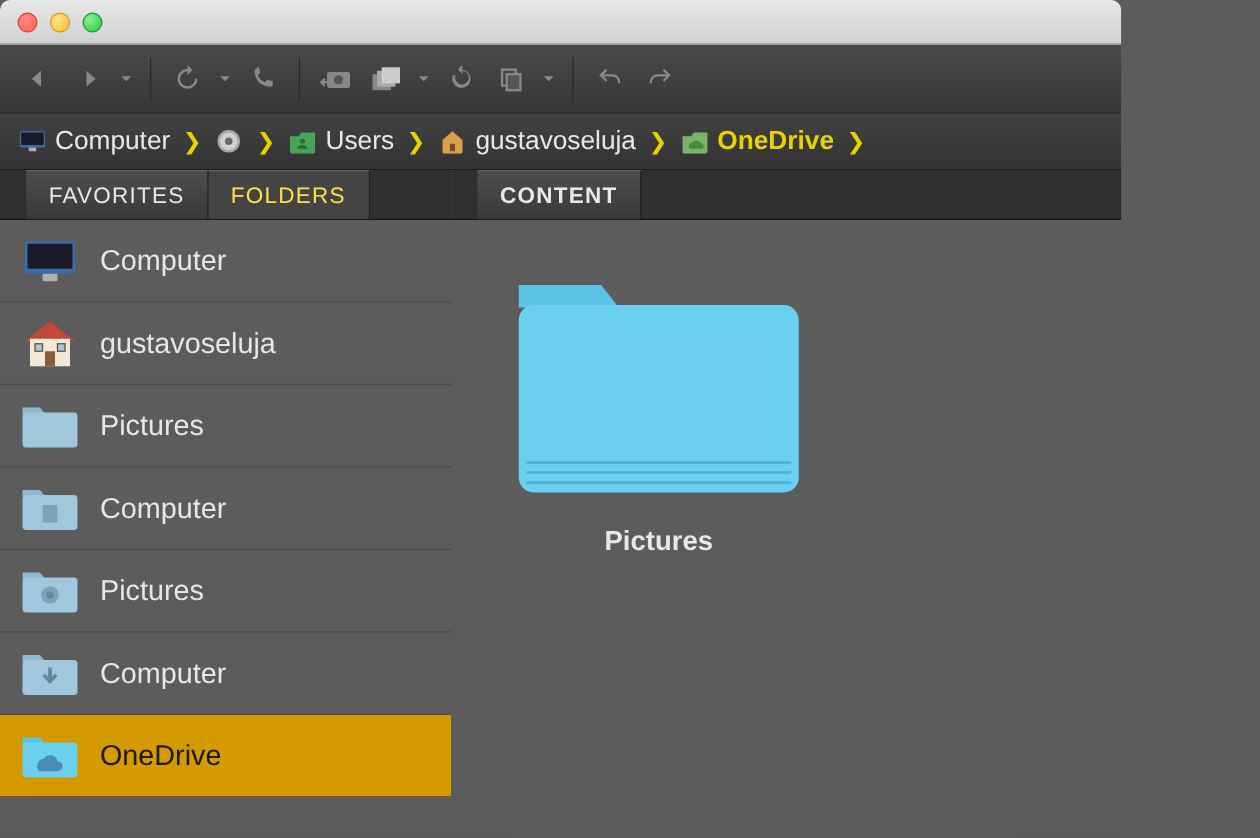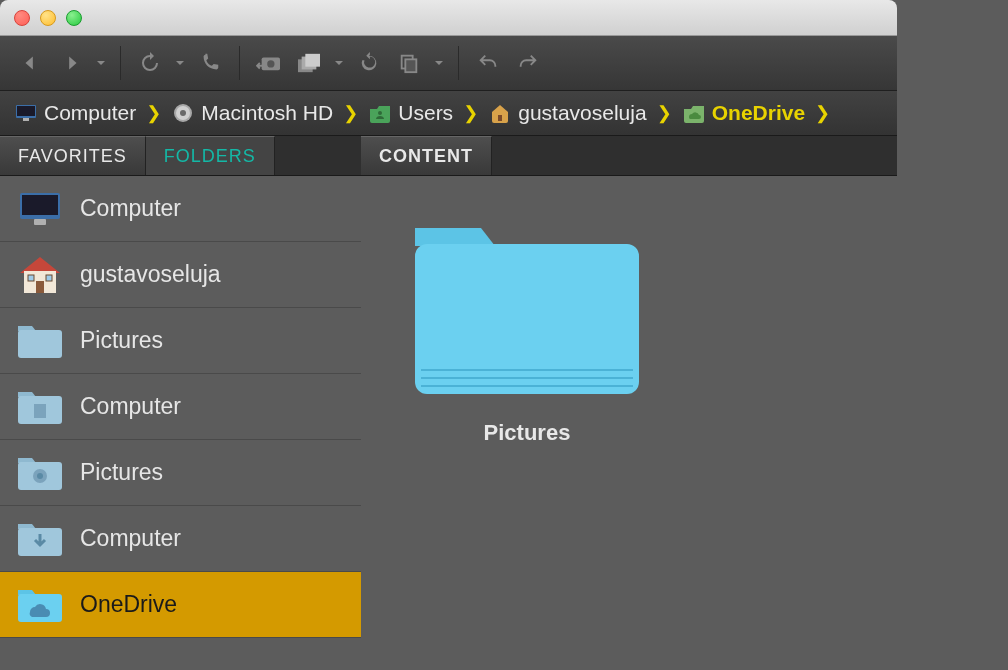--- a/index.html
+++ b/index.html
@@ -101,28 +101,29 @@
   background: #2f2f2f;
   display: flex;
   border-bottom: 1px solid #1a1a1a;
 }
 .tab {
   padding: 0 18px;
   display: flex;
   align-items: center;
   font-size: 18px;
   letter-spacing: 1px;
-  color: #14b8a6;
+  color: #fde047;
   background: #444444;
   border-right: 1px solid #222;
   border-top: 1px solid #666;
 }
 .tab.active {
   color: #e8e8e8;
   background: linear-gradient(#4e4e4e, #393939);
+  margin-left: 21px;
 }
 .sidebar-list {
   flex: 1;
   overflow: hidden;
 }
 .side-item {
   height: 66px;
   display: flex;
   align-items: center;
   padding: 0 14px;
@@ -311,21 +312,20 @@
     <span class="crumb-sep">❯</span>
 
     <div class="crumb">
       <span class="crumb-icon">
         <svg width="22" height="22" viewBox="0 0 22 22">
             <circle class="disk-body" cx="11" cy="11" r="9"></circle>
             <circle class="disk-glare" cx="11" cy="11" r="7"></circle>
             <circle class="disk-center" cx="11" cy="11" r="3"></circle>
           </svg>
       </span>
-      <span>Macintosh HD</span>
     </div>
     <span class="crumb-sep">❯</span>
 
     <div class="crumb">
       <span class="crumb-icon">
         <svg width="24" height="20" viewBox="0 0 24 20">
             <path class="user-shape" d="M2 6h7l2-3h11v15a2 2 0 01-2 2H4a2 2 0 01-2-2z"></path>
             <circle cx="12" cy="10" r="2" fill="#2f6a38"></circle>
             <path d="M8 16c0-2 2-3 4-3s4 1 4 3" fill="#2f6a38"></path>
           </svg>

